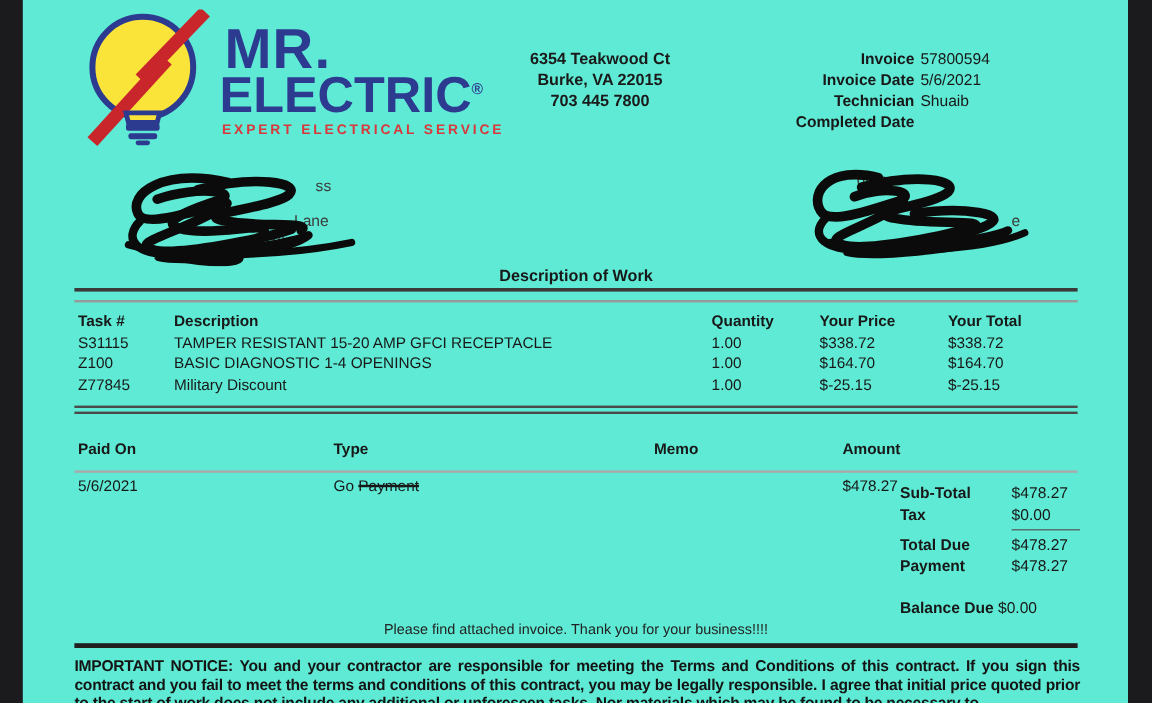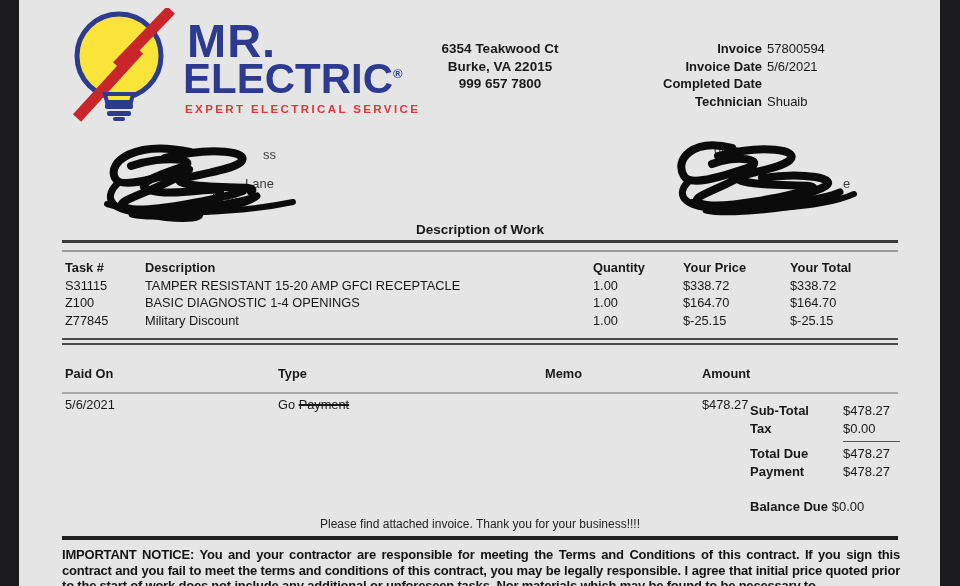--- a/index.html
+++ b/index.html
@@ -1,19 +1,19 @@
 <!DOCTYPE html>
 <html><head>
 <meta charset="utf-8">
 <style>
   * { margin:0; padding:0; box-sizing:border-box; }
   html,body { width:960px; height:586px; overflow:hidden; }
   body { font-family:"Liberation Sans", sans-serif; background:#1b1b1e; }
   .stage { position:relative; width:960px; height:586px; background:#1b1b1e; }
-  .page { position:absolute; left:19px; top:0; width:921px; height:586px; background:#e5e5e5; color:#181818; overflow:hidden; }
+  .page { position:absolute; left:19px; top:0; width:921px; height:586px; background:#5eead4; color:#181818; overflow:hidden; }
 
   
   .logo { position:absolute; left:42px; top:8px; width:300px; height:110px; }
   .bulb-svg { position:absolute; left:0; top:0; }
   .logo-text { position:absolute; left:122px; top:0; }
   .logo-mr { font-size:47px; font-weight:bold; color:#2c3a90; letter-spacing:1px; line-height:1; position:absolute; left:4px; top:9px; }
   .logo-electric { position:absolute; left:0; top:50px; font-size:42px; font-weight:bold; color:#2c3a90; letter-spacing:0px; line-height:1; white-space:nowrap; }
   .logo-reg { font-size:13px; vertical-align:super; font-weight:bold; color:#2c3a90; }
   .logo-tagline { position:absolute; left:2px; top:95px; font-size:11.5px; font-weight:bold; color:#d9383c; letter-spacing:2.4px; white-space:nowrap;text-align:center; }
 
@@ -87,39 +87,39 @@
       <div class="logo-text">
         <div class="logo-mr">MR.</div>
         <div class="logo-electric"><span>ELECTRIC</span><span class="logo-reg">®</span></div>
         <div class="logo-tagline">EXPERT ELECTRICAL SERVICE</div>
       </div>
     </div>
 
     <div class="company-block">
       <div>6354 Teakwood Ct</div>
       <div>Burke, VA 22015</div>
-      <div>999 657 7800</div>
+      <div>703 445 7800</div>
     </div>
 
     <div class="meta-block">
       <div class="meta-row">
         <span class="meta-label">Invoice</span>
         <span class="meta-value">57800594</span>
       </div>
       <div class="meta-row">
         <span class="meta-label">Invoice Date</span>
         <span class="meta-value">5/6/2021</span>
       </div>
       <div class="meta-row">
+        <span class="meta-label">Technician</span>
+        <span class="meta-value">Shuaib</span>
+      </div>
+      <div class="meta-row">
         <span class="meta-label">Completed Date</span>
         <span class="meta-value"></span>
-      </div>
-      <div class="meta-row">
-        <span class="meta-label">Technician</span>
-        <span class="meta-value">Shuaib</span>
       </div>
     </div>
 
     <div class="addr addr-left">
       <span class="frag" style="left:168px; top:3px;">ss</span>
       <span class="frag" style="left:150px; top:32px;">Lane</span>
       <span class="frag" style="left:117px; top:47px;">USA</span>
       <svg class="scribble" width="215" height="78" viewBox="0 0 215 78" fill="none" stroke="#0b0b0b" stroke-linecap="round" stroke-linejoin="round">
         <path d="M95,8 C40,-4 12,18 20,34 C28,52 118,12 88,30 C55,50 12,58 32,64 C52,70 128,54 148,47" stroke-width="8"></path>
         <path d="M22,40 C7,55 17,70 57,68 C100,66 150,58 162,52 C145,66 62,76 37,70" stroke-width="7"></path>

